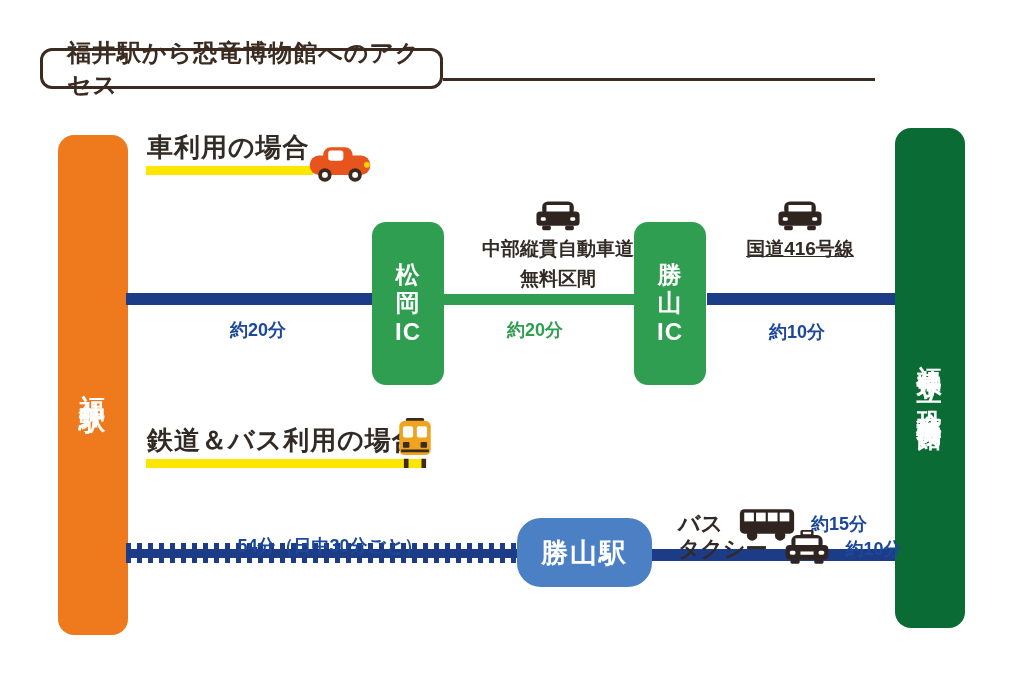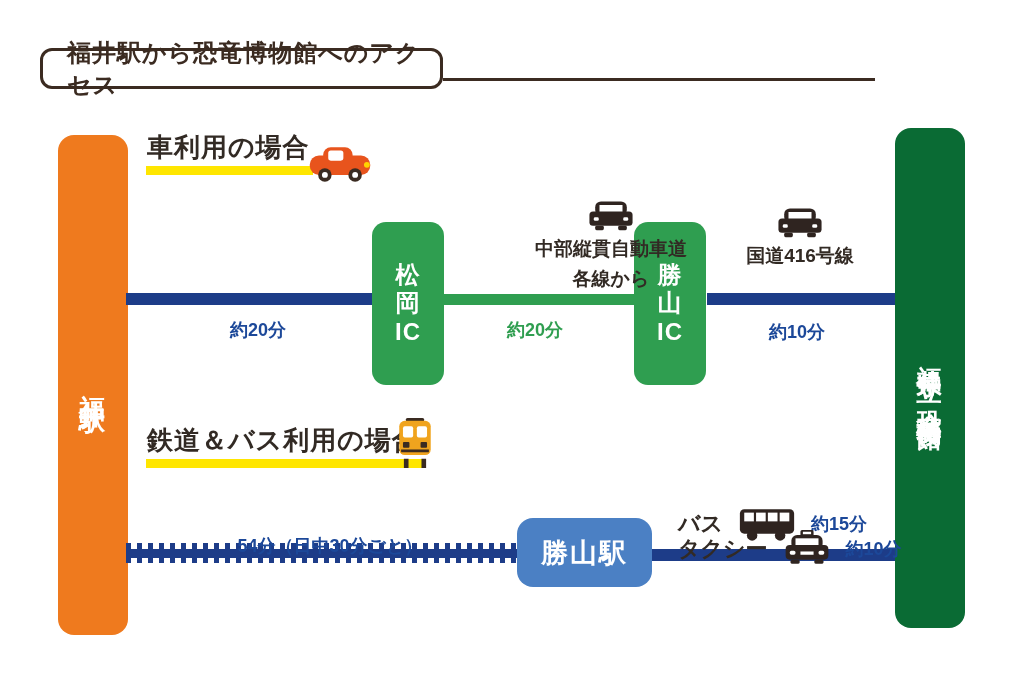--- a/index.html
+++ b/index.html
@@ -51,21 +51,21 @@
   .rail-ties{position:absolute;left:126px;top:543px;width:391px;height:20px;
     background:repeating-linear-gradient(90deg,var(--navy,#1d3c88) 0 5px,transparent 5px 11px);}
   .rail-base{position:absolute;left:126px;top:549px;width:391px;height:9px;background:var(--navy,#1d3c88);}
   .rail-label-row{position:absolute;left:160px;top:494px;width:350px;height:46px;
     display:flex;align-items:center;justify-content:center;gap:13px;
     color:var(--label-dark,#322a24);font-size:20px;}
   .rail-time{position:absolute;left:150px;top:534px;width:360px;text-align:center;
     font-size:18px;color:var(--time-blue,#1c4899);}
   .station-box{
     position:absolute;left:517px;top:518px;width:135px;height:69px;background:var(--station-blue,#4b80c4);
-    border-radius:16px;display:flex;align-items:center;justify-content:center;
+    border-radius:24px;display:flex;align-items:center;justify-content:center;
     color:#fff;font-size:27px;letter-spacing:2px;
   }
   .hrow{position:absolute;display:flex;align-items:center;gap:16px;
     color:var(--label-dark,#322a24);font-size:22px;}
   .hrow .time-inline{font-size:18px;color:var(--time-blue,#1c4899);}
   .icon{display:block;}
 </style>
 </head>
 <body>
 
@@ -107,36 +107,36 @@
     <span>IC</span>
   </div>
   <div class="ic-box" style="left:634px;">
     <span>勝</span>
     <span>山</span>
     <span>IC</span>
   </div>
 
   <div class="time" style="left:158px;top:318px;width:200px;">約20分</div>
 
-  <div class="car-seg" style="left:460px;top:201px;width:228px;padding-left:37px;">
+  <div class="car-seg" style="left:444px;top:201px;width:228px;">
     <svg class="icon" width="46" height="31" viewBox="0 0 64 42">
       <rect x="10" y="0" width="44" height="20" rx="8" fill="#2f2420"></rect>
       <rect x="16" y="5" width="32" height="12" fill="#fff"></rect>
       <rect x="2" y="14" width="60" height="20" rx="5" fill="#2f2420"></rect>
       <rect x="8" y="22" width="7" height="5" rx="2" fill="#fff"></rect>
       <rect x="49" y="22" width="7" height="5" rx="2" fill="#fff"></rect>
       <rect x="10" y="34" width="12" height="6" rx="2" fill="#2f2420"></rect>
       <rect x="42" y="34" width="12" height="6" rx="2" fill="#2f2420"></rect>
     </svg>
     <div>中部縦貫自動車道</div>
-    <div>各線から</div>
+    <div>無料区間</div>
   </div>
   <div class="time green" style="left:440px;top:318px;width:190px;">約20分</div>
 
-  <div class="car-seg" style="left:705px;top:208px;width:190px;">
+  <div class="car-seg" style="left:705px;top:201px;width:190px;text-decoration:underline;">
     <svg class="icon" width="46" height="31" viewBox="0 0 64 42">
       <rect x="10" y="0" width="44" height="20" rx="8" fill="#2f2420"></rect>
       <rect x="16" y="5" width="32" height="12" fill="#fff"></rect>
       <rect x="2" y="14" width="60" height="20" rx="5" fill="#2f2420"></rect>
       <rect x="8" y="22" width="7" height="5" rx="2" fill="#fff"></rect>
       <rect x="49" y="22" width="7" height="5" rx="2" fill="#fff"></rect>
       <rect x="10" y="34" width="12" height="6" rx="2" fill="#2f2420"></rect>
       <rect x="42" y="34" width="12" height="6" rx="2" fill="#2f2420"></rect>
     </svg>
     <div>国道416号線</div>

